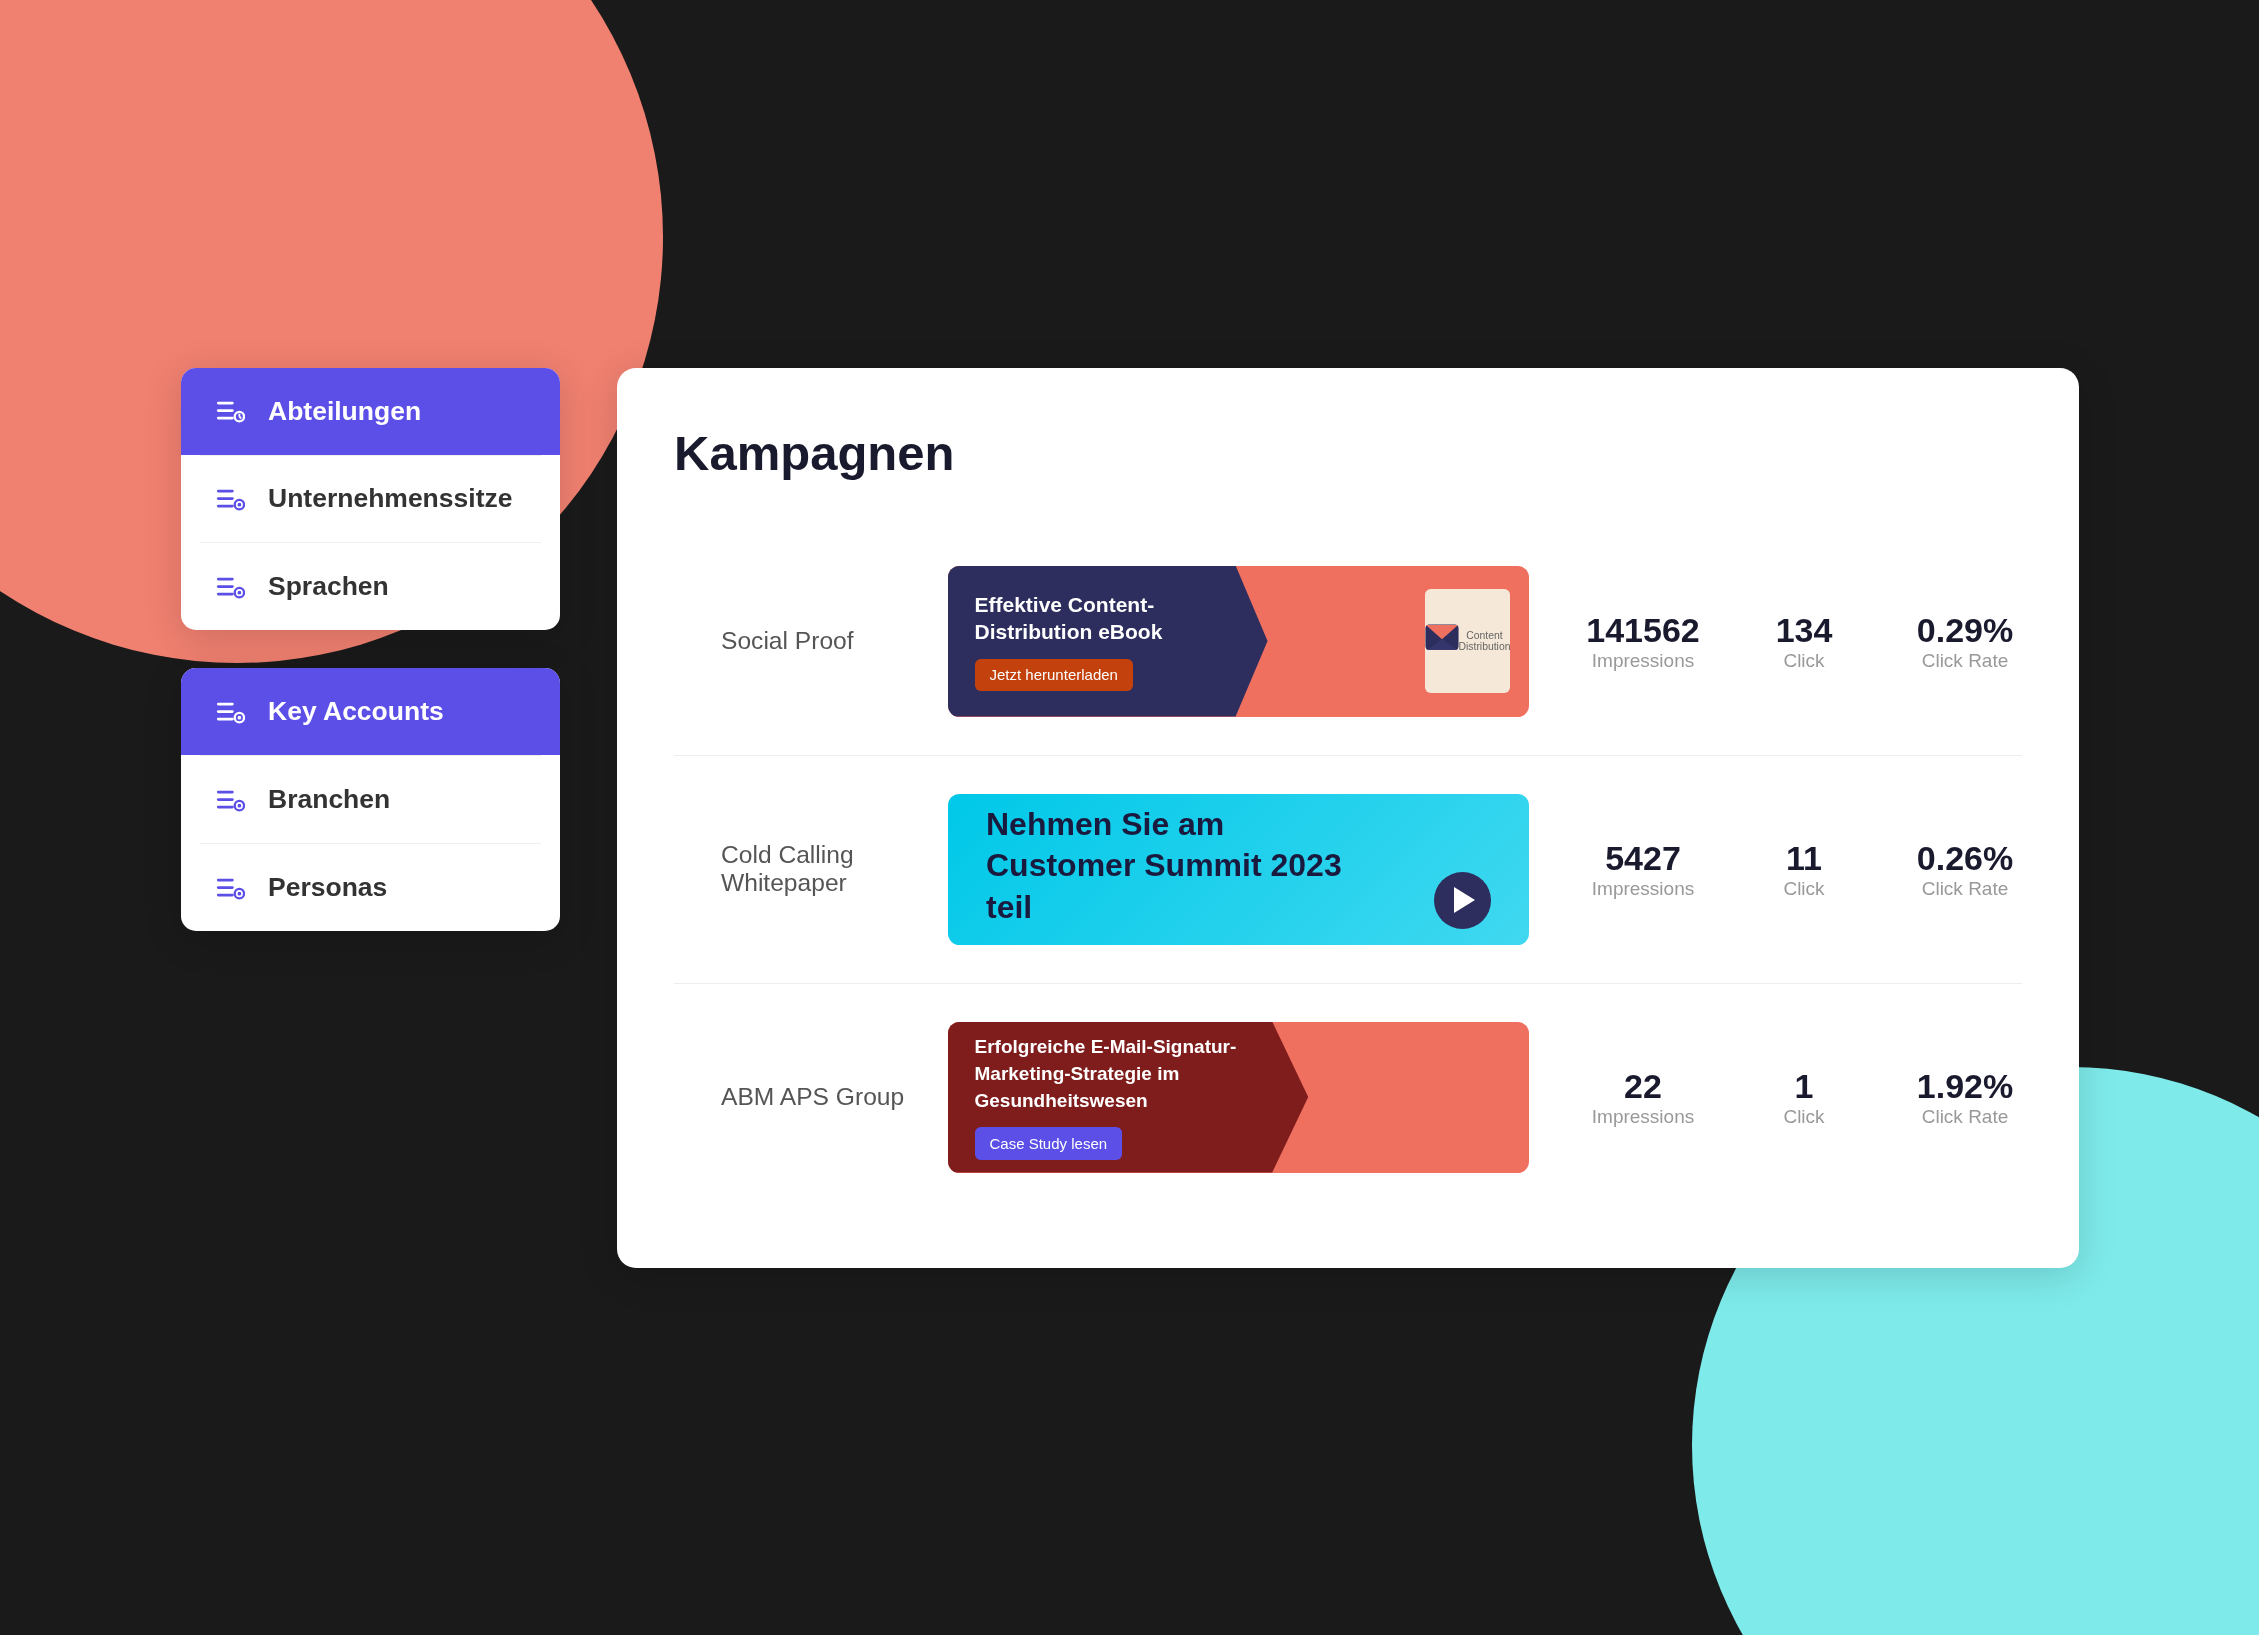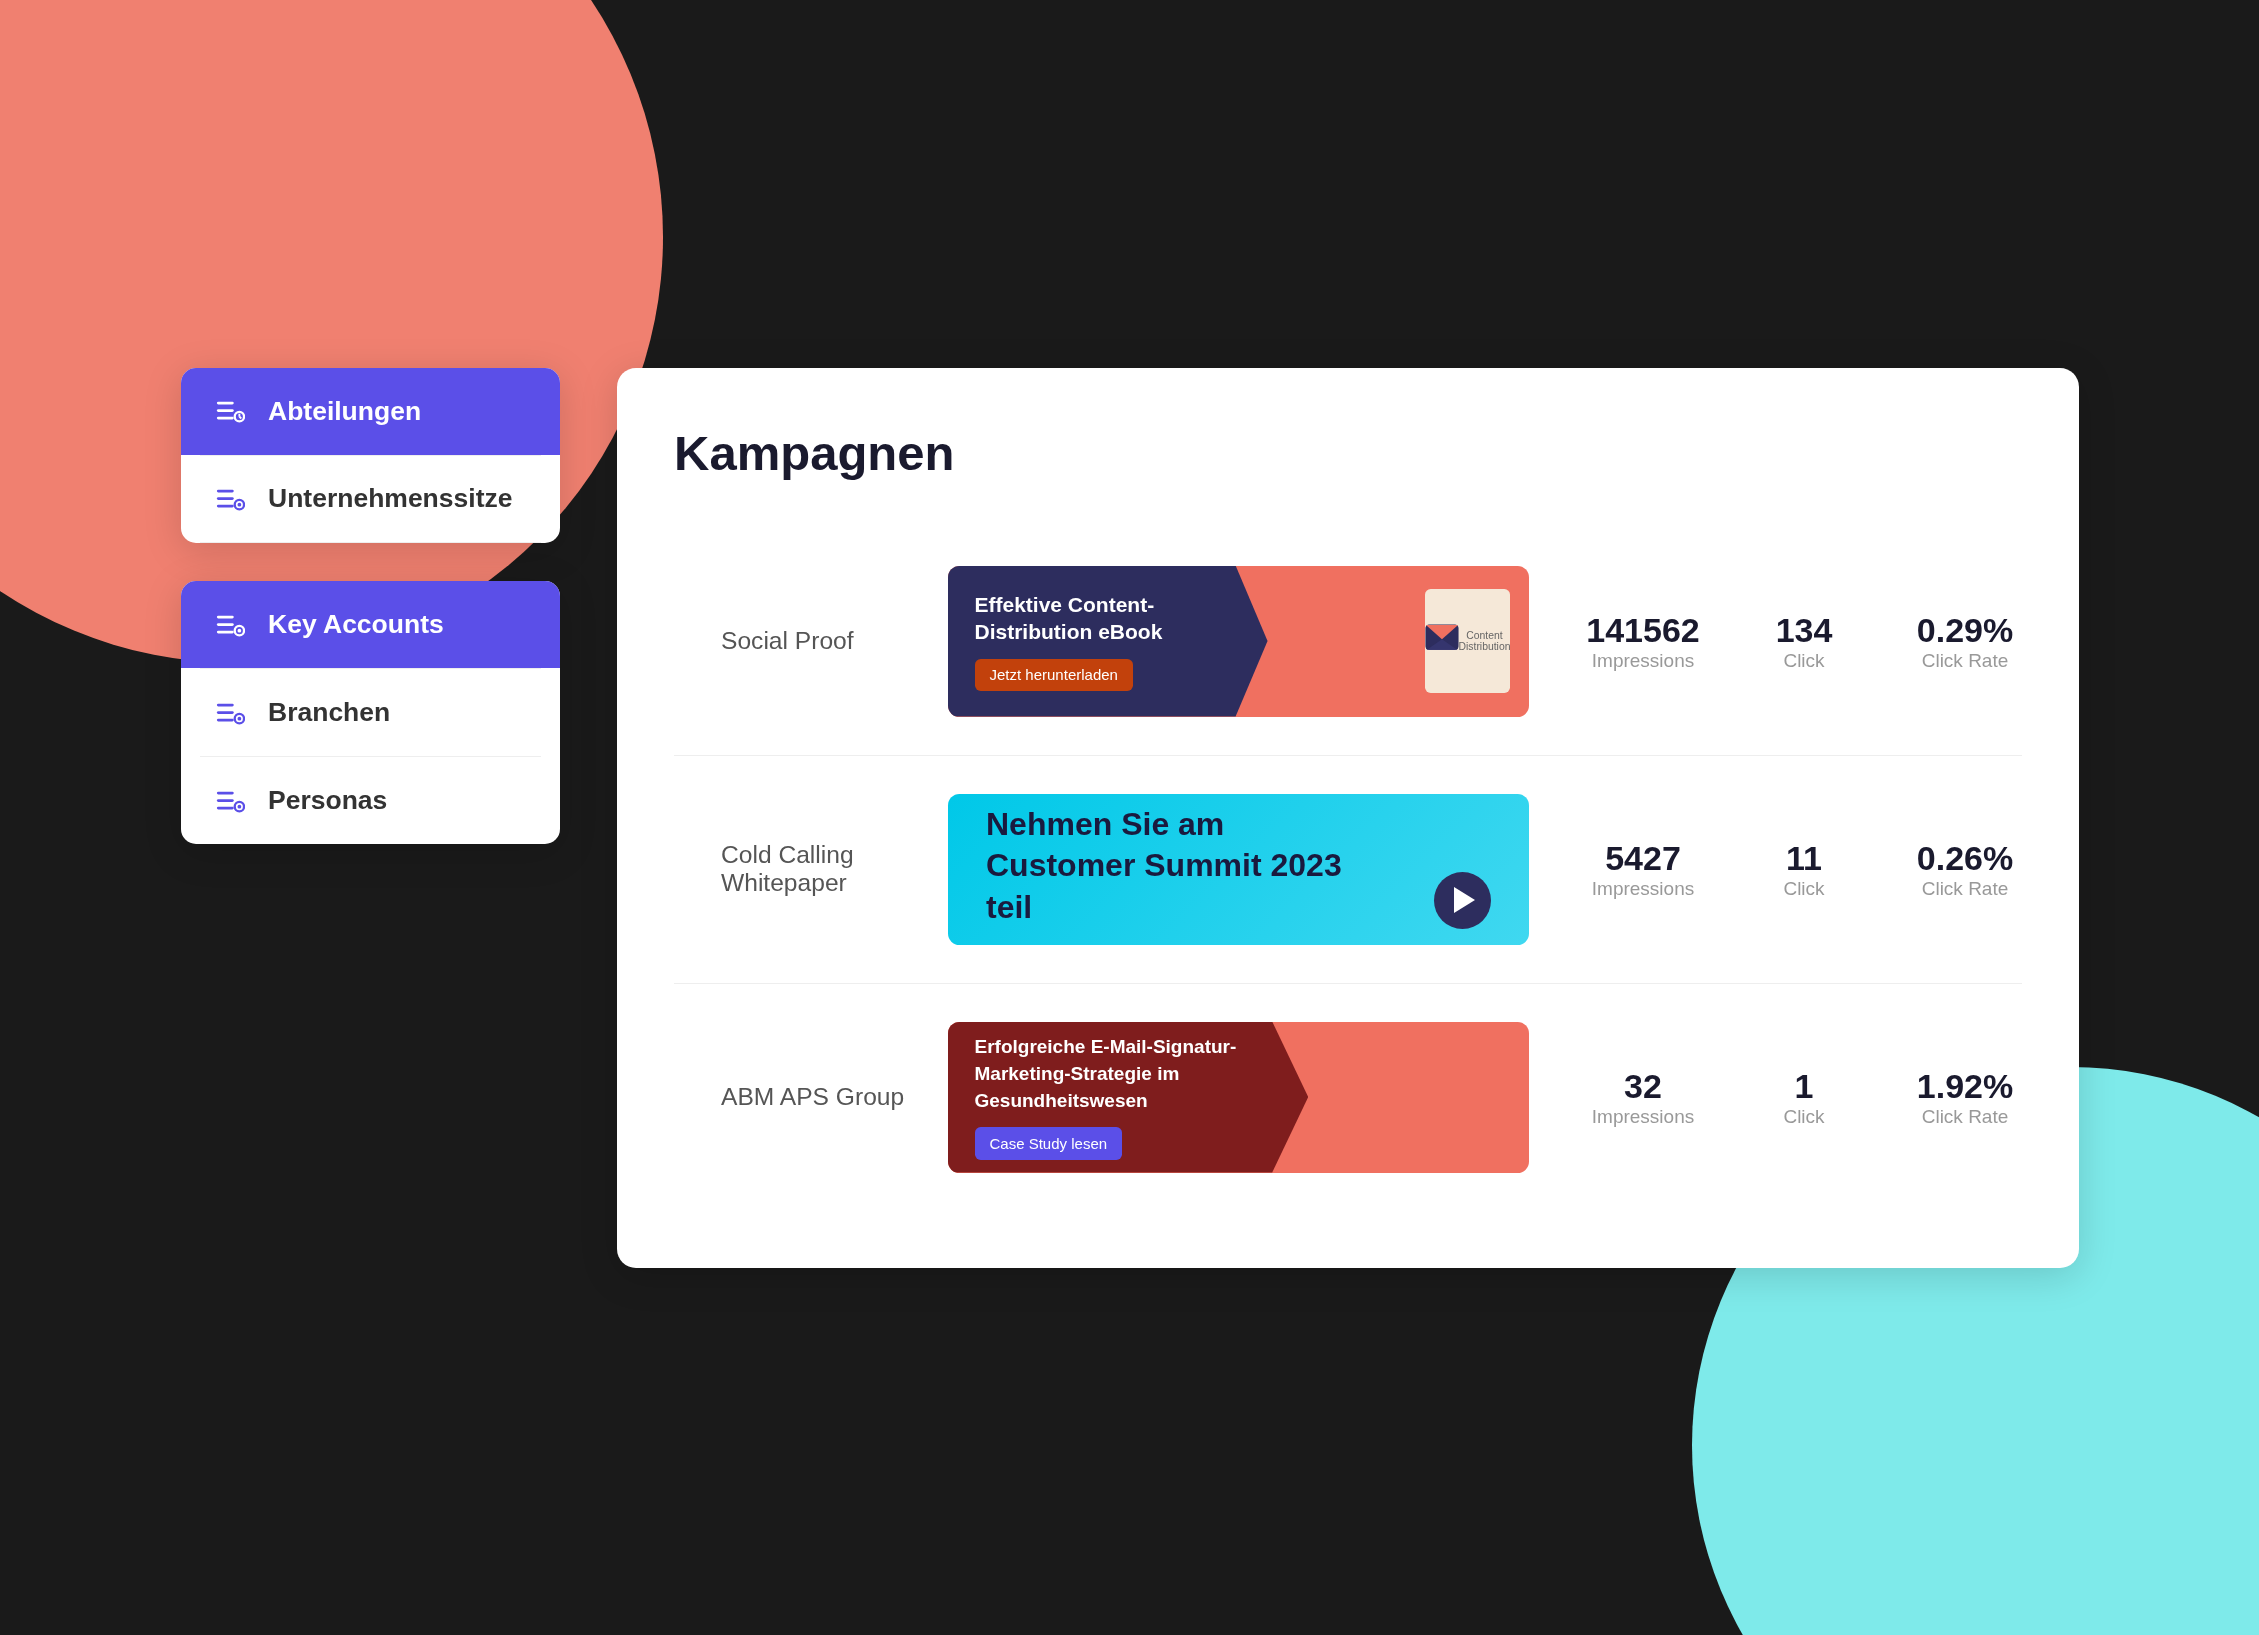--- a/index.html
+++ b/index.html
@@ -353,20 +353,32 @@
             <rect x="2" y="6" width="18" height="3" rx="1.5" fill="currentColor"></rect>
             <rect x="2" y="14" width="18" height="3" rx="1.5" fill="currentColor"></rect>
             <rect x="2" y="22" width="18" height="3" rx="1.5" fill="currentColor"></rect>
             <circle cx="26" cy="22" r="5" stroke="currentColor" stroke-width="2.5" fill="none"></circle>
             <circle cx="26" cy="22" r="2" fill="currentColor"></circle>
           </svg>
         </span>
         <span class="sidebar-label">Unternehmenssitze</span>
       </div>
       <div class="divider"></div>
+      <div class="sidebar-item">
+        <span class="sidebar-icon">
+          <svg class="icon-svg" viewBox="0 0 32 32" fill="none" xmlns="http://www.w3.org/2000/svg">
+            <rect x="2" y="6" width="18" height="3" rx="1.5" fill="currentColor"></rect>
+            <rect x="2" y="14" width="18" height="3" rx="1.5" fill="currentColor"></rect>
+            <rect x="2" y="22" width="18" height="3" rx="1.5" fill="currentColor"></rect>
+            <circle cx="26" cy="22" r="5" stroke="currentColor" stroke-width="2.5" fill="none"></circle>
+            <circle cx="26" cy="22" r="2" fill="currentColor"></circle>
+          </svg>
+        </span>
+        <span class="sidebar-label">Sprachen</span>
+      </div>
     </div>
 
     <div class="sidebar-panel">
       <div class="sidebar-item active">
         <span class="sidebar-icon">
           <svg class="icon-svg" viewBox="0 0 32 32" fill="none" xmlns="http://www.w3.org/2000/svg">
             <rect x="2" y="6" width="18" height="3" rx="1.5" fill="currentColor"></rect>
             <rect x="2" y="14" width="18" height="3" rx="1.5" fill="currentColor"></rect>
             <rect x="2" y="22" width="18" height="3" rx="1.5" fill="currentColor"></rect>
             <circle cx="26" cy="22" r="5" stroke="currentColor" stroke-width="2.5" fill="none"></circle>
@@ -469,21 +481,21 @@
     <div class="campaign-row">
       <span class="campaign-type">ABM APS Group</span>
       <div class="campaign-card card-abm">
         <div class="card-left">
           <div class="card-title">Erfolgreiche E-Mail-Signatur-Marketing-Strategie im Gesundheitswesen</div>
           <button class="card-button">Case Study lesen</button>
         </div>
       </div>
       <div class="campaign-stats">
         <div class="stat-item">
-          <span class="stat-value">32</span>
+          <span class="stat-value">22</span>
           <div class="stat-label">Impressions</div>
         </div>
         <div class="stat-item">
           <span class="stat-value">1</span>
           <div class="stat-label">Click</div>
         </div>
         <div class="stat-item">
           <span class="stat-value">1.92%</span>
           <div class="stat-label">Click Rate</div>
         </div>

